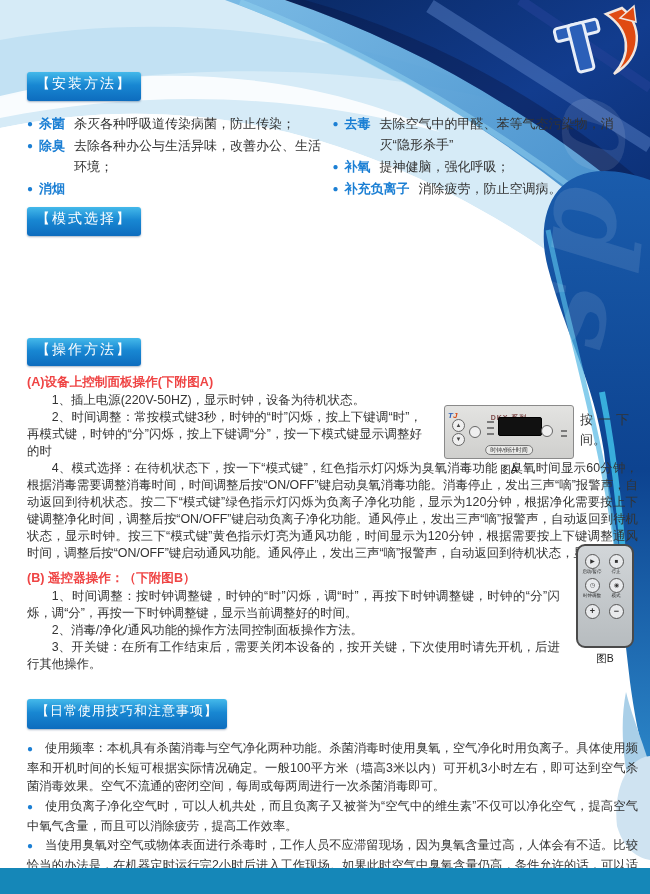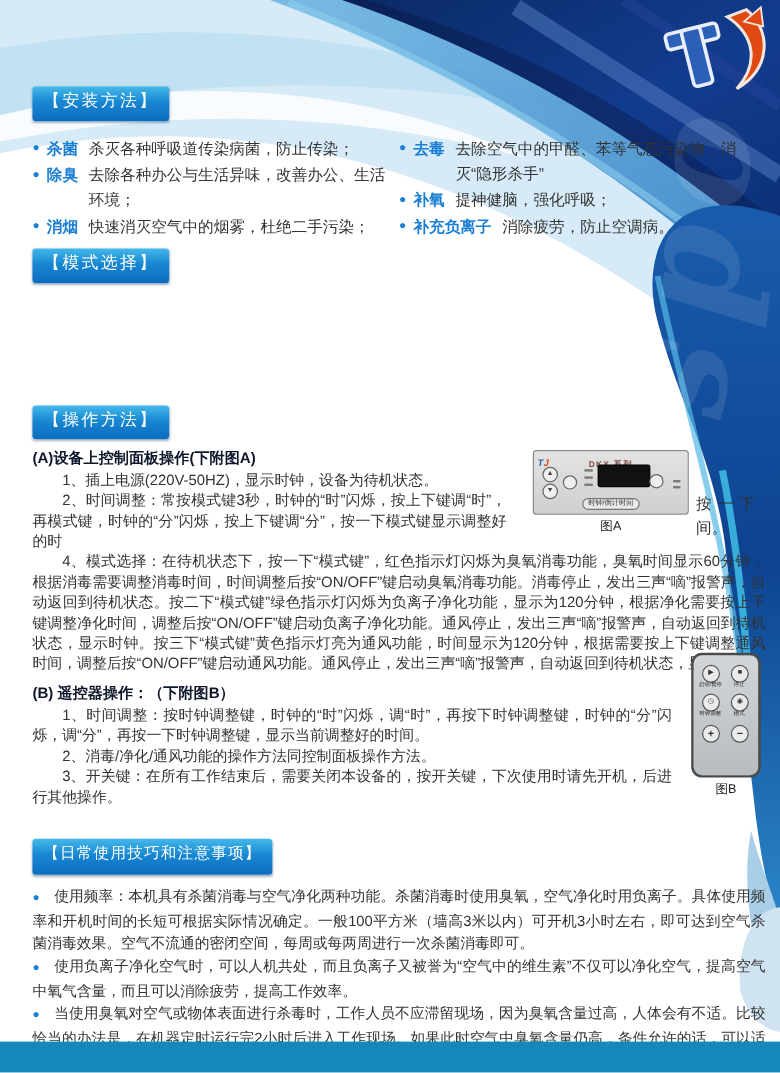--- a/index.html
+++ b/index.html
@@ -26,30 +26,30 @@
   .kw{color:#1b7fd4;font-weight:bold;margin-right:9px;white-space:nowrap;flex:none;}
   .fn-desc{flex:1;}
 
   
   .blist{margin-top:10px;font-size:13px;line-height:21.5px;text-align:justify;}
   .blist p{margin:0 0 1px 0;}
   .blist .dot{margin-right:12px;}
 
   
   .op{font-size:12.4px;line-height:17px;text-align:justify;}
-  .op-sub{color:#0f172a;font-weight:bold;font-size:12.6px;margin:8px 0 1px;text-align:left;}
+  .op-sub{color:#ef4444;font-weight:bold;font-size:12.6px;margin:8px 0 1px;text-align:left;}
   .op p.step{margin:0;text-indent:2em;}
   .figA-row{position:relative;}
   .figA-row .txt{padding-right:216px;}
   .frag1{position:absolute;top:37px;right:4px;font-size:13px;letter-spacing:5px;color:#333;}
   .frag2{position:absolute;top:57px;right:32px;font-size:13px;color:#333;}
 
   .figA{position:absolute;top:1px;right:64px;width:130px;z-index:2;}
   .panel{position:relative;height:52px;background:linear-gradient(180deg,#e3e3e1,#cfcfcd);
-        border:1px solid #8a8a8a;border-radius:3px;}
+        border:1px solid #8a8a8a;border-radius:3px;margin-top:30px;}
   .p-title{position:absolute;top:3px;left:0;right:0;text-align:center;font-size:7px;
         color:#7c4a4a;font-weight:bold;letter-spacing:1px;}
   .p-minilogo{position:absolute;top:1px;left:3px;font-size:8px;font-weight:bold;font-style:italic;color:#2b5fb8;}
   .p-minilogo i{color:#d84a15;font-style:italic;}
   .pbtn{position:absolute;width:11px;height:11px;border-radius:50%;border:1px solid #666;
         background:#efefef;font-size:6px;line-height:11px;text-align:center;color:#444;}
   .b-up{left:7px;top:13px;} .b-dn{left:7px;top:27px;}
   .b-md{left:24px;top:20px;width:10px;height:10px;}
   .p-ind{position:absolute;left:42px;top:15px;}
   .p-ind div{width:7px;height:2px;background:#7a7a7a;margin-bottom:4px;}
@@ -153,21 +153,20 @@
           <span class="fn-desc">杀灭各种呼吸道传染病菌，防止传染；</span>
         </div>
         <div class="fn-item">
           <span class="dot">●</span>
           <span class="kw">除臭</span>
           <span class="fn-desc">去除各种办公与生活异味，改善办公、生活环境；</span>
         </div>
         <div class="fn-item">
           <span class="dot">●</span>
           <span class="kw">消烟</span>
-          <span class="fn-desc">快速消灭空气中的烟雾，杜绝二手污染；</span>
         </div>
       </div>
       <div class="fn-col">
         <div class="fn-item">
           <span class="dot">●</span>
           <span class="kw">去毒</span>
           <span class="fn-desc">去除空气中的甲醛、苯等气态污染物，消灭“隐形杀手”</span>
         </div>
         <div class="fn-item">
           <span class="dot">●</span>

